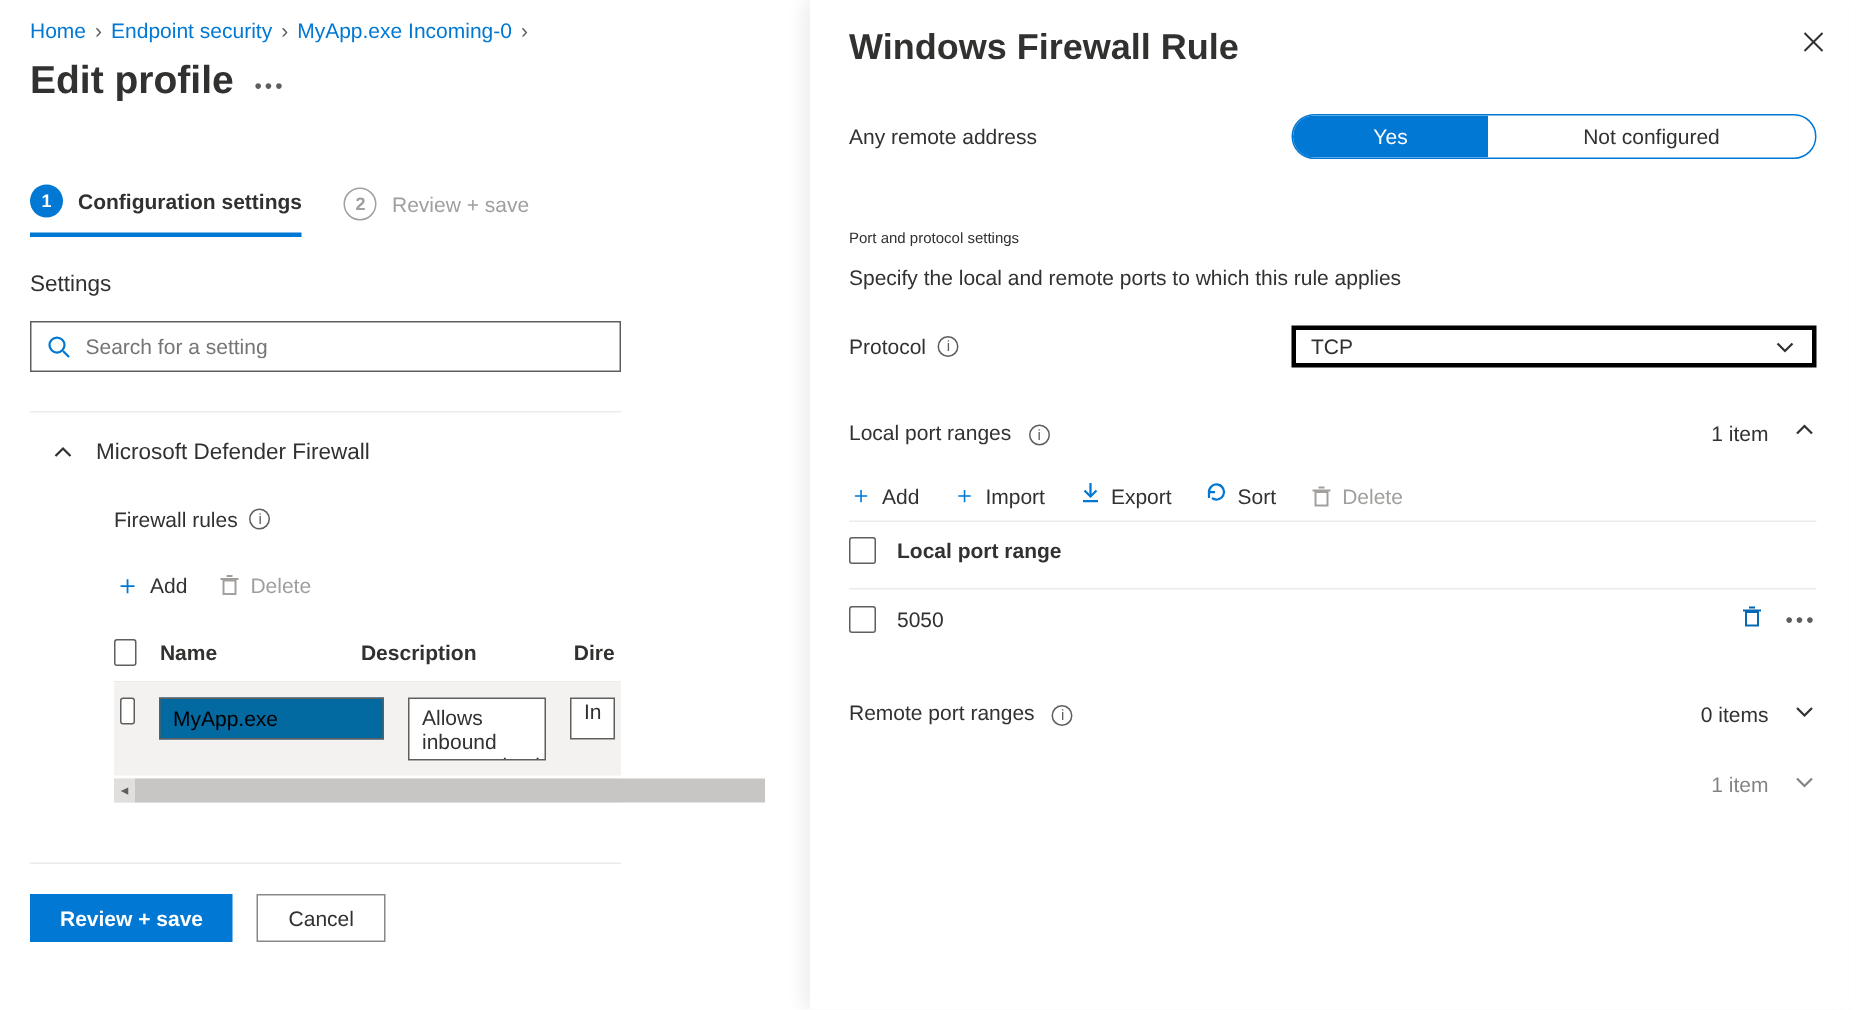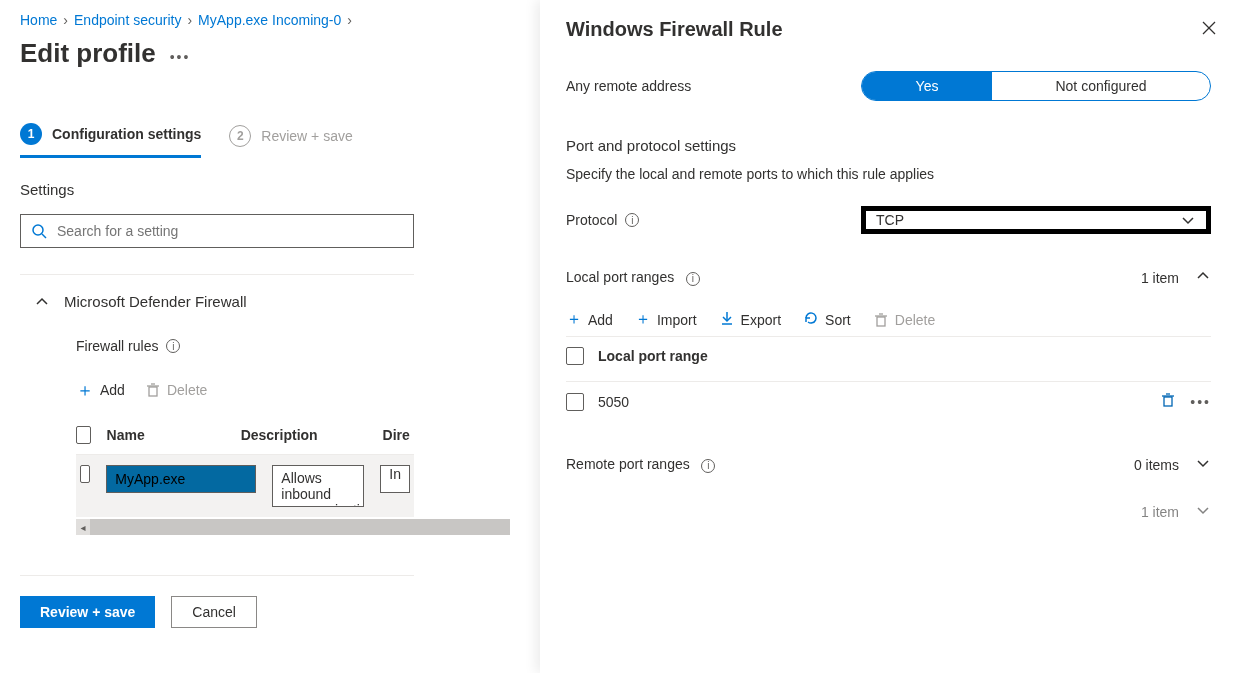--- a/index.html
+++ b/index.html
@@ -135,21 +135,21 @@
   }
 
   
   .flyout {
     position:absolute; right:0; top:0;
     width:697px; height:673px;
     padding:18px 26px 0 26px;
     background:#fff;
     box-shadow:-4px 0 12px rgba(0,0,0,.08);
   }
-  .flyout h2 { font-size:20px; font-weight:600; }
+  .flyout h2 { font-size:24px; font-weight:600; }
   .close-x {
     position:absolute; right:20px; top:20px;
     font-size:18px; cursor:pointer; color:#323130;
   }
 
   .row {
     display:flex; align-items:center; justify-content:space-between;
     margin-top:30px;
   }
   .row .label { font-size:14px; }
@@ -158,35 +158,35 @@
     display:flex; border:1px solid #0078d4; border-radius:16px;
     overflow:hidden; width:350px; height:30px;
   }
   .toggle-pill .seg {
     flex:1; display:flex; align-items:center; justify-content:center;
     font-size:14px; cursor:pointer;
   }
   .toggle-pill .seg.active { background:#0078d4; color:#fff; }
   .toggle-pill .seg.inactive { color:#323130; }
 
-  .section-title { font-size:15px; margin-top:36px; }
+  .section-title { font-size:10px; margin-top:48px; }
   .section-desc  { font-size:14px; margin-top:12px; }
 
   .field-row {
     display:flex; align-items:center; justify-content:space-between;
     margin-top:24px;
   }
   .field-row .label { display:flex; align-items:center; gap:8px;}
   .info-icon {
     width:14px; height:14px; border:1px solid #605e5c; border-radius:50%;
     display:inline-flex; align-items:center; justify-content:center;
     font-size:10px; color:#605e5c;
   }
   .select {
-    width:350px; height:28px; border:5px solid #000000;
+    width:350px; height:28px; border:3px solid #000000;
     display:flex; align-items:center; justify-content:space-between;
     padding:0 10px; font-size:14px; cursor:pointer;
   }
 
   .group-row {
     display:flex; align-items:center; justify-content:space-between;
     margin-top:34px;
   }
   .group-row .right { display:flex; align-items:center; gap:16px;}
   .chev-ic { font-size:14px; color:#323130; cursor:pointer;}

